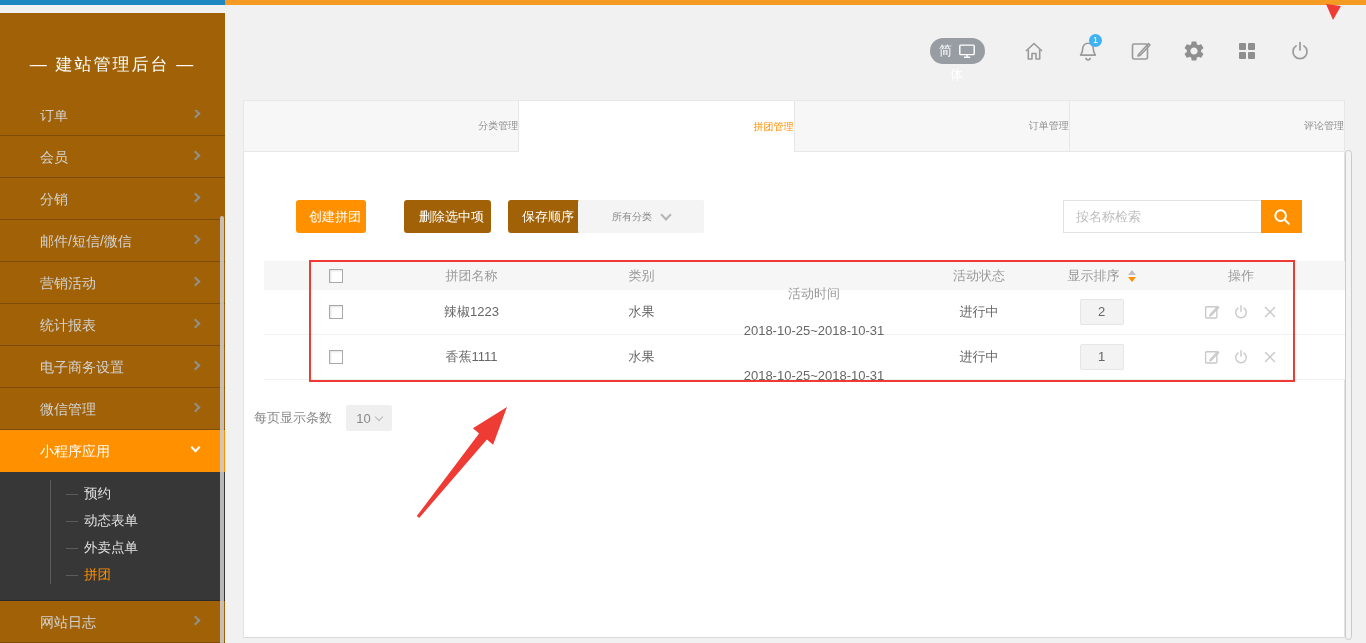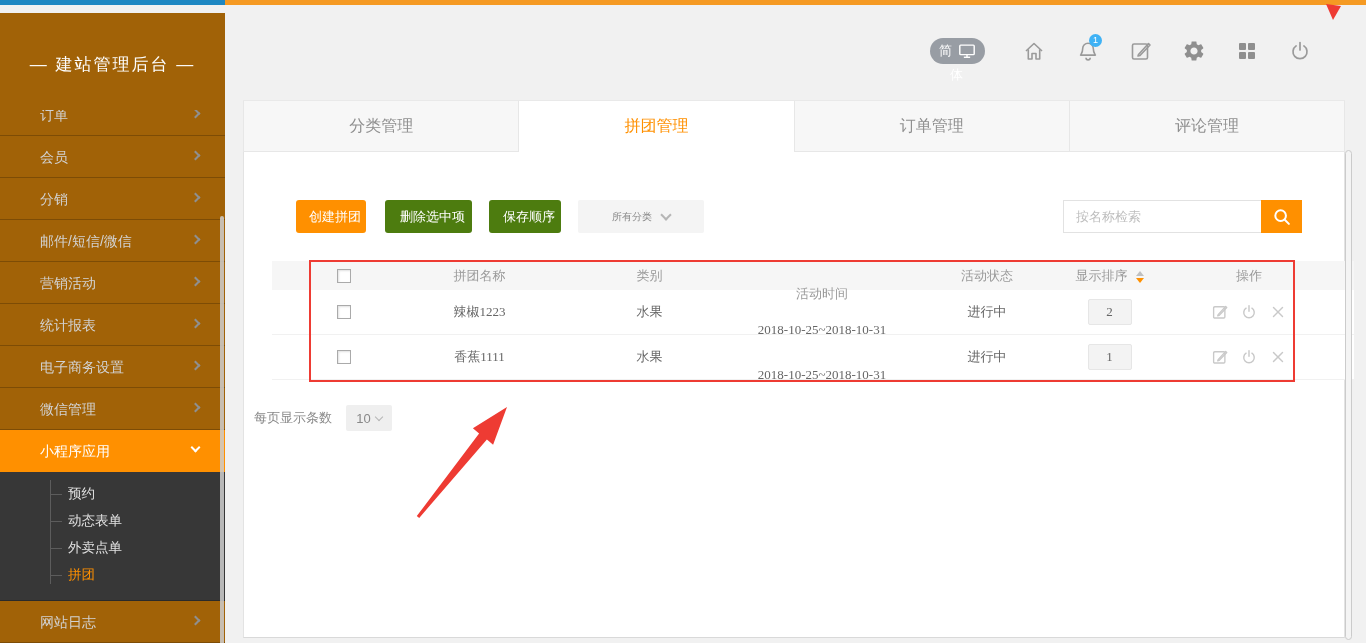--- a/index.html
+++ b/index.html
@@ -14,67 +14,67 @@
   .sidebar { position:absolute; left:0; top:13px; width:225px; height:638px; background:#a16207; }
   .brand { position:absolute; left:0; top:40px; width:100%; text-align:center; color:#fdfdfd; font-size:17px; letter-spacing:2px; }
   .menu { position:absolute; left:0; top:97px; right:0; bottom:0; overflow:hidden; }
   .menu-item { position:relative; height:42px; line-height:42px; padding-left:40px; color:#d2d2d2; font-size:14px;
                border-bottom:1px solid rgba(0,0,0,0.22); cursor:pointer; }
   .menu-item.clipped { margin-top:-16px; }
   .menu-item.active { background:#ff9000; color:#fff; border-bottom:none; }
   .chev { position:absolute; right:26px; top:50%; width:7px; height:7px; margin-top:-5px;
           border-top:2px solid #8f8f8f; border-right:2px solid #8f8f8f; transform:rotate(45deg); }
   .menu-item.active .chev { border-color:#fff; transform:rotate(135deg); margin-top:-7px; }
-  .submenu { position:relative; background:#373737; padding:8px 0 12px 0; border-bottom:1px solid rgba(0,0,0,0.22); }
+  .submenu { position:relative; background:#373737; padding:8px 0 12px 16px; border-bottom:1px solid rgba(0,0,0,0.22); }
   .tree-v { position:absolute; left:50px; top:8px; width:1px; height:104px; background:#5c5c5c; }
   .sub-item { position:relative; height:27px; line-height:27px; padding-left:68px; color:#e2e2e2; font-size:13.5px; cursor:pointer; }
   .sub-item::before { content:""; position:absolute; left:50px; top:50%; width:12px; height:1px; background:#5c5c5c; }
   .sub-item.active { color:#ff9000; }
   .side-scroll { position:absolute; right:1px; top:203px; width:4px; height:435px; background:#cfcfcf; border-radius:2px; opacity:.85; }
 
   
   .hdr-text { position:absolute; left:740px; top:43px; height:22px; color:#8b8b8b; font-size:13px; line-height:20px; white-space:nowrap; }
   .blur-pill { display:inline-block; width:88px; height:20px; background:#e4e4e4; border-radius:10px; vertical-align:middle; margin:0 2px;
                box-shadow:0 0 6px 3px rgba(255,255,255,.9); }
   .lang-pill { position:absolute; left:930px; top:38px; width:55px; height:26px; background:#989da4; border-radius:13px;
                display:flex; align-items:center; justify-content:space-between; padding:0 9px; color:#fff; font-size:13px; cursor:pointer; }
   .lang-overflow { position:absolute; left:950px; top:66px; color:#fff; font-size:13px; }
   .hicon { position:absolute; top:39px; width:24px; height:24px; color:#9a9a9a; cursor:pointer; }
   .badge { position:absolute; left:13px; top:-5px; min-width:13px; height:13px; background:#3fb2f5; border-radius:7px;
            color:#fff; font-size:9px; line-height:13px; text-align:center; padding:0 2px; }
 
   
   .tabbar { position:absolute; left:243px; top:100px; width:1102px; height:52px; display:flex; border-top:1px solid #e9e9e9; }
   .tab { flex:1; background:#f7f7f7; border-right:1px solid #e7e7e7; border-bottom:1px solid #e7e7e7;
-         color:#8f8f8f; font-size:16px; display:flex; align-items:center; justify-content:center; cursor:pointer; }
+         color:#8f8f8f; font-size:10px; display:flex; align-items:center; justify-content:flex-end; cursor:pointer; }
   .tab:first-child { border-left:1px solid #e7e7e7; }
   .tab.active { background:#fff; color:#ff9000; border-bottom:none; }
 
   
   .panel { position:absolute; left:243px; top:152px; width:1102px; height:486px; background:#fff;
            border-left:1px solid #e3e3e3; border-right:1px solid #e3e3e3; border-bottom:1px solid #d9d9d9; }
   .btn { position:absolute; top:48px; height:33px; border:none; border-radius:3px; color:#fff; font-size:13px;
          font-family:inherit; cursor:pointer;padding-left:8px; }
   .btn-orange { background:#ff9000; }
-  .btn-gray { background:#4d7c0f; }
+  .btn-gray { background:#a16207;margin-left:19px; }
   .btn-create { left:52px;  width:70px; }
   .btn-delete { left:141px; width:87px; }
   .btn-save   { left:245px; width:72px; }
   .cat-drop { position:absolute; left:334px; top:48px; width:126px; height:33px; background:#f4f4f4; border-radius:2px;
               color:#888; font-size:10px; display:flex; align-items:center; justify-content:center; gap:10px; cursor:pointer; }
   .chev-dn { width:8px; height:8px; border-right:2px solid #b5b5b5; border-bottom:2px solid #b5b5b5;
              transform:rotate(45deg); margin-top:-4px; }
   .search-input { position:absolute; left:819px; top:48px; width:198px; height:33px; border:1px solid #e2e2e2;
                   border-right:none; padding:0 12px; font-size:13px; color:#555; font-family:inherit; outline:none; }
   .search-input::placeholder { color:#bdbdbd; }
   .search-btn { position:absolute; left:1017px; top:48px; width:41px; height:33px; background:#ff9000; border:none;
                 cursor:pointer; display:flex; align-items:center; justify-content:center; }
 
   
-  .gtable { position:absolute; left:28px; top:109px; width:1082px; font-size:13px;font-family:Liberation Serif, serif; }
+  .gtable { position:absolute; left:20px; top:109px; width:1082px; font-size:13px; }
   .trow { display:flex; align-items:center; }
   .thead { height:29px; background:#f6f6f6; color:#9a9a9a; }
   .tbody-row { height:45px; color:#666; border-bottom:1px solid #f1f1f1; background:#fff; }
   .c0{width:95px; padding-left:65px;} .c1{width:225px;} .c2{width:115px;} .c3{width:230px;margin-top:36px;}
   .c4{width:100px;} .c5{width:145px;} .c6{width:172px; padding-right:38px;}
   .cell { text-align:center; }
   .cb { width:14px; height:14px; background:#fff; border:1px solid #aaa; box-shadow:inset 1px 1px 2px rgba(0,0,0,.12); cursor:pointer; }
   .sort-wrap { display:inline-flex; flex-direction:column; gap:2px; margin-left:8px; vertical-align:middle; }
   .tri-up { width:0; height:0; border-left:4px solid transparent; border-right:4px solid transparent; border-bottom:5px solid #c0c0c0; }
   .tri-dn { width:0; height:0; border-left:4px solid transparent; border-right:4px solid transparent; border-top:5px solid #ff9000; }

